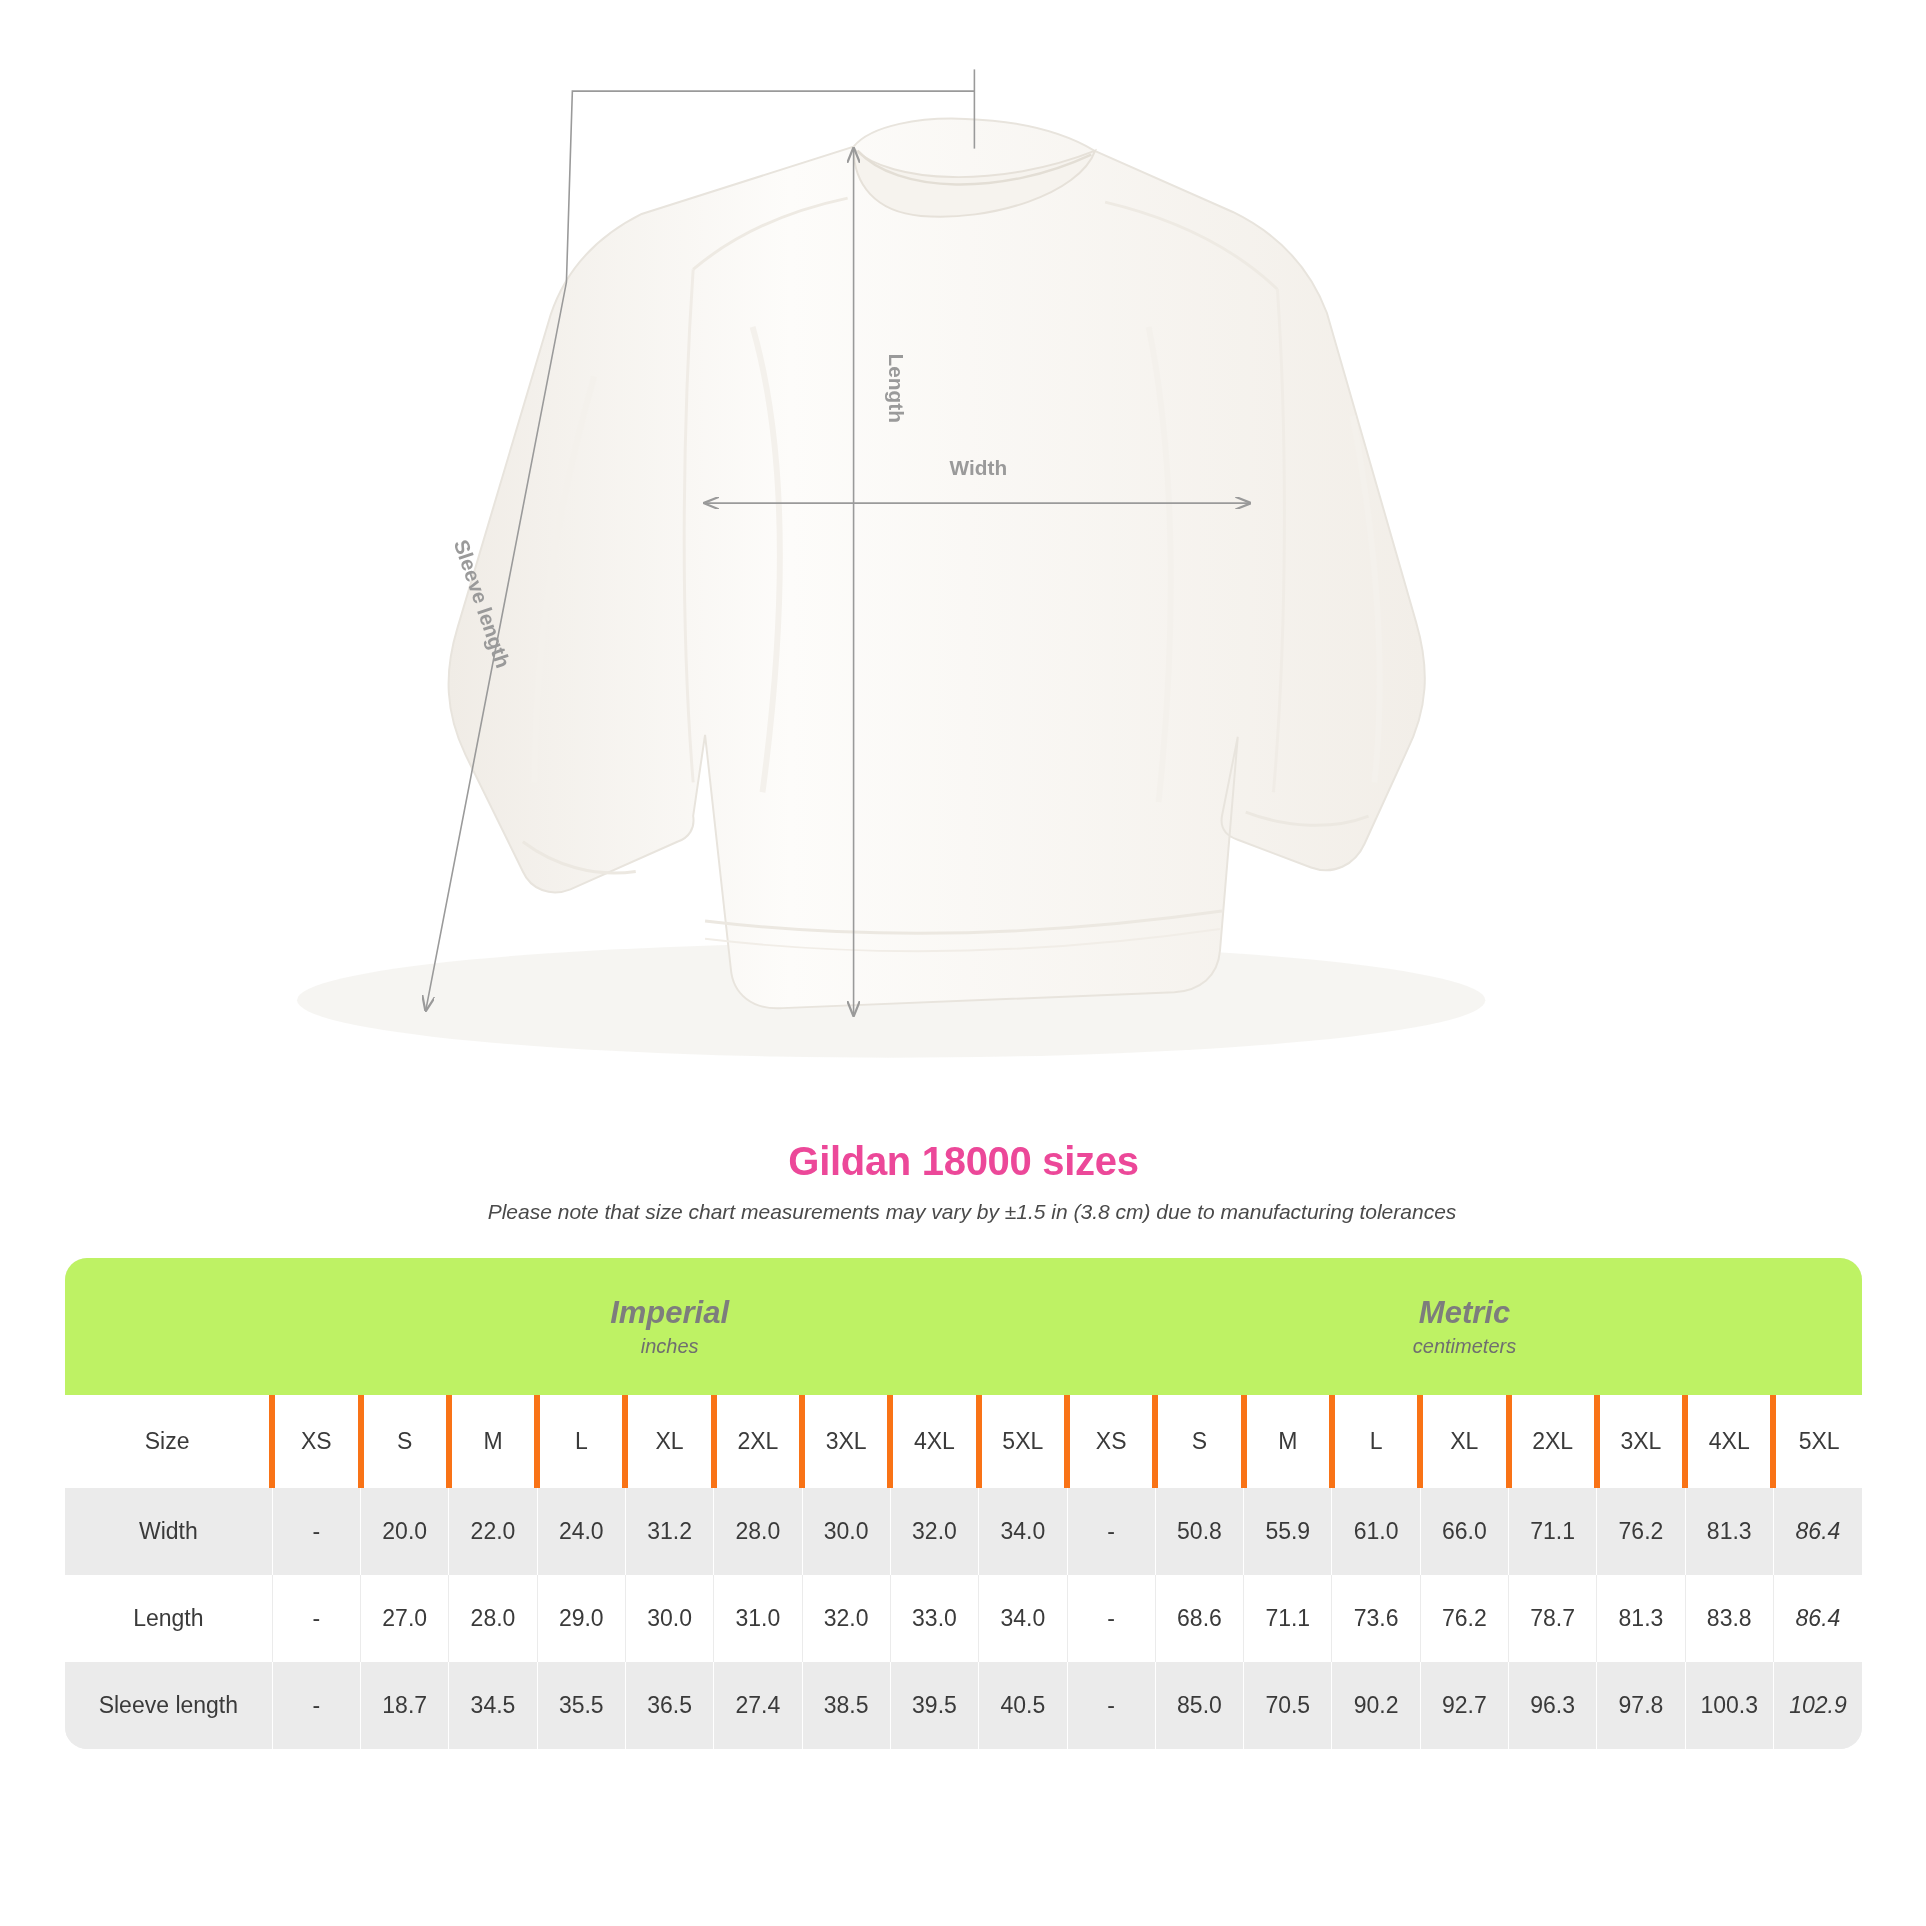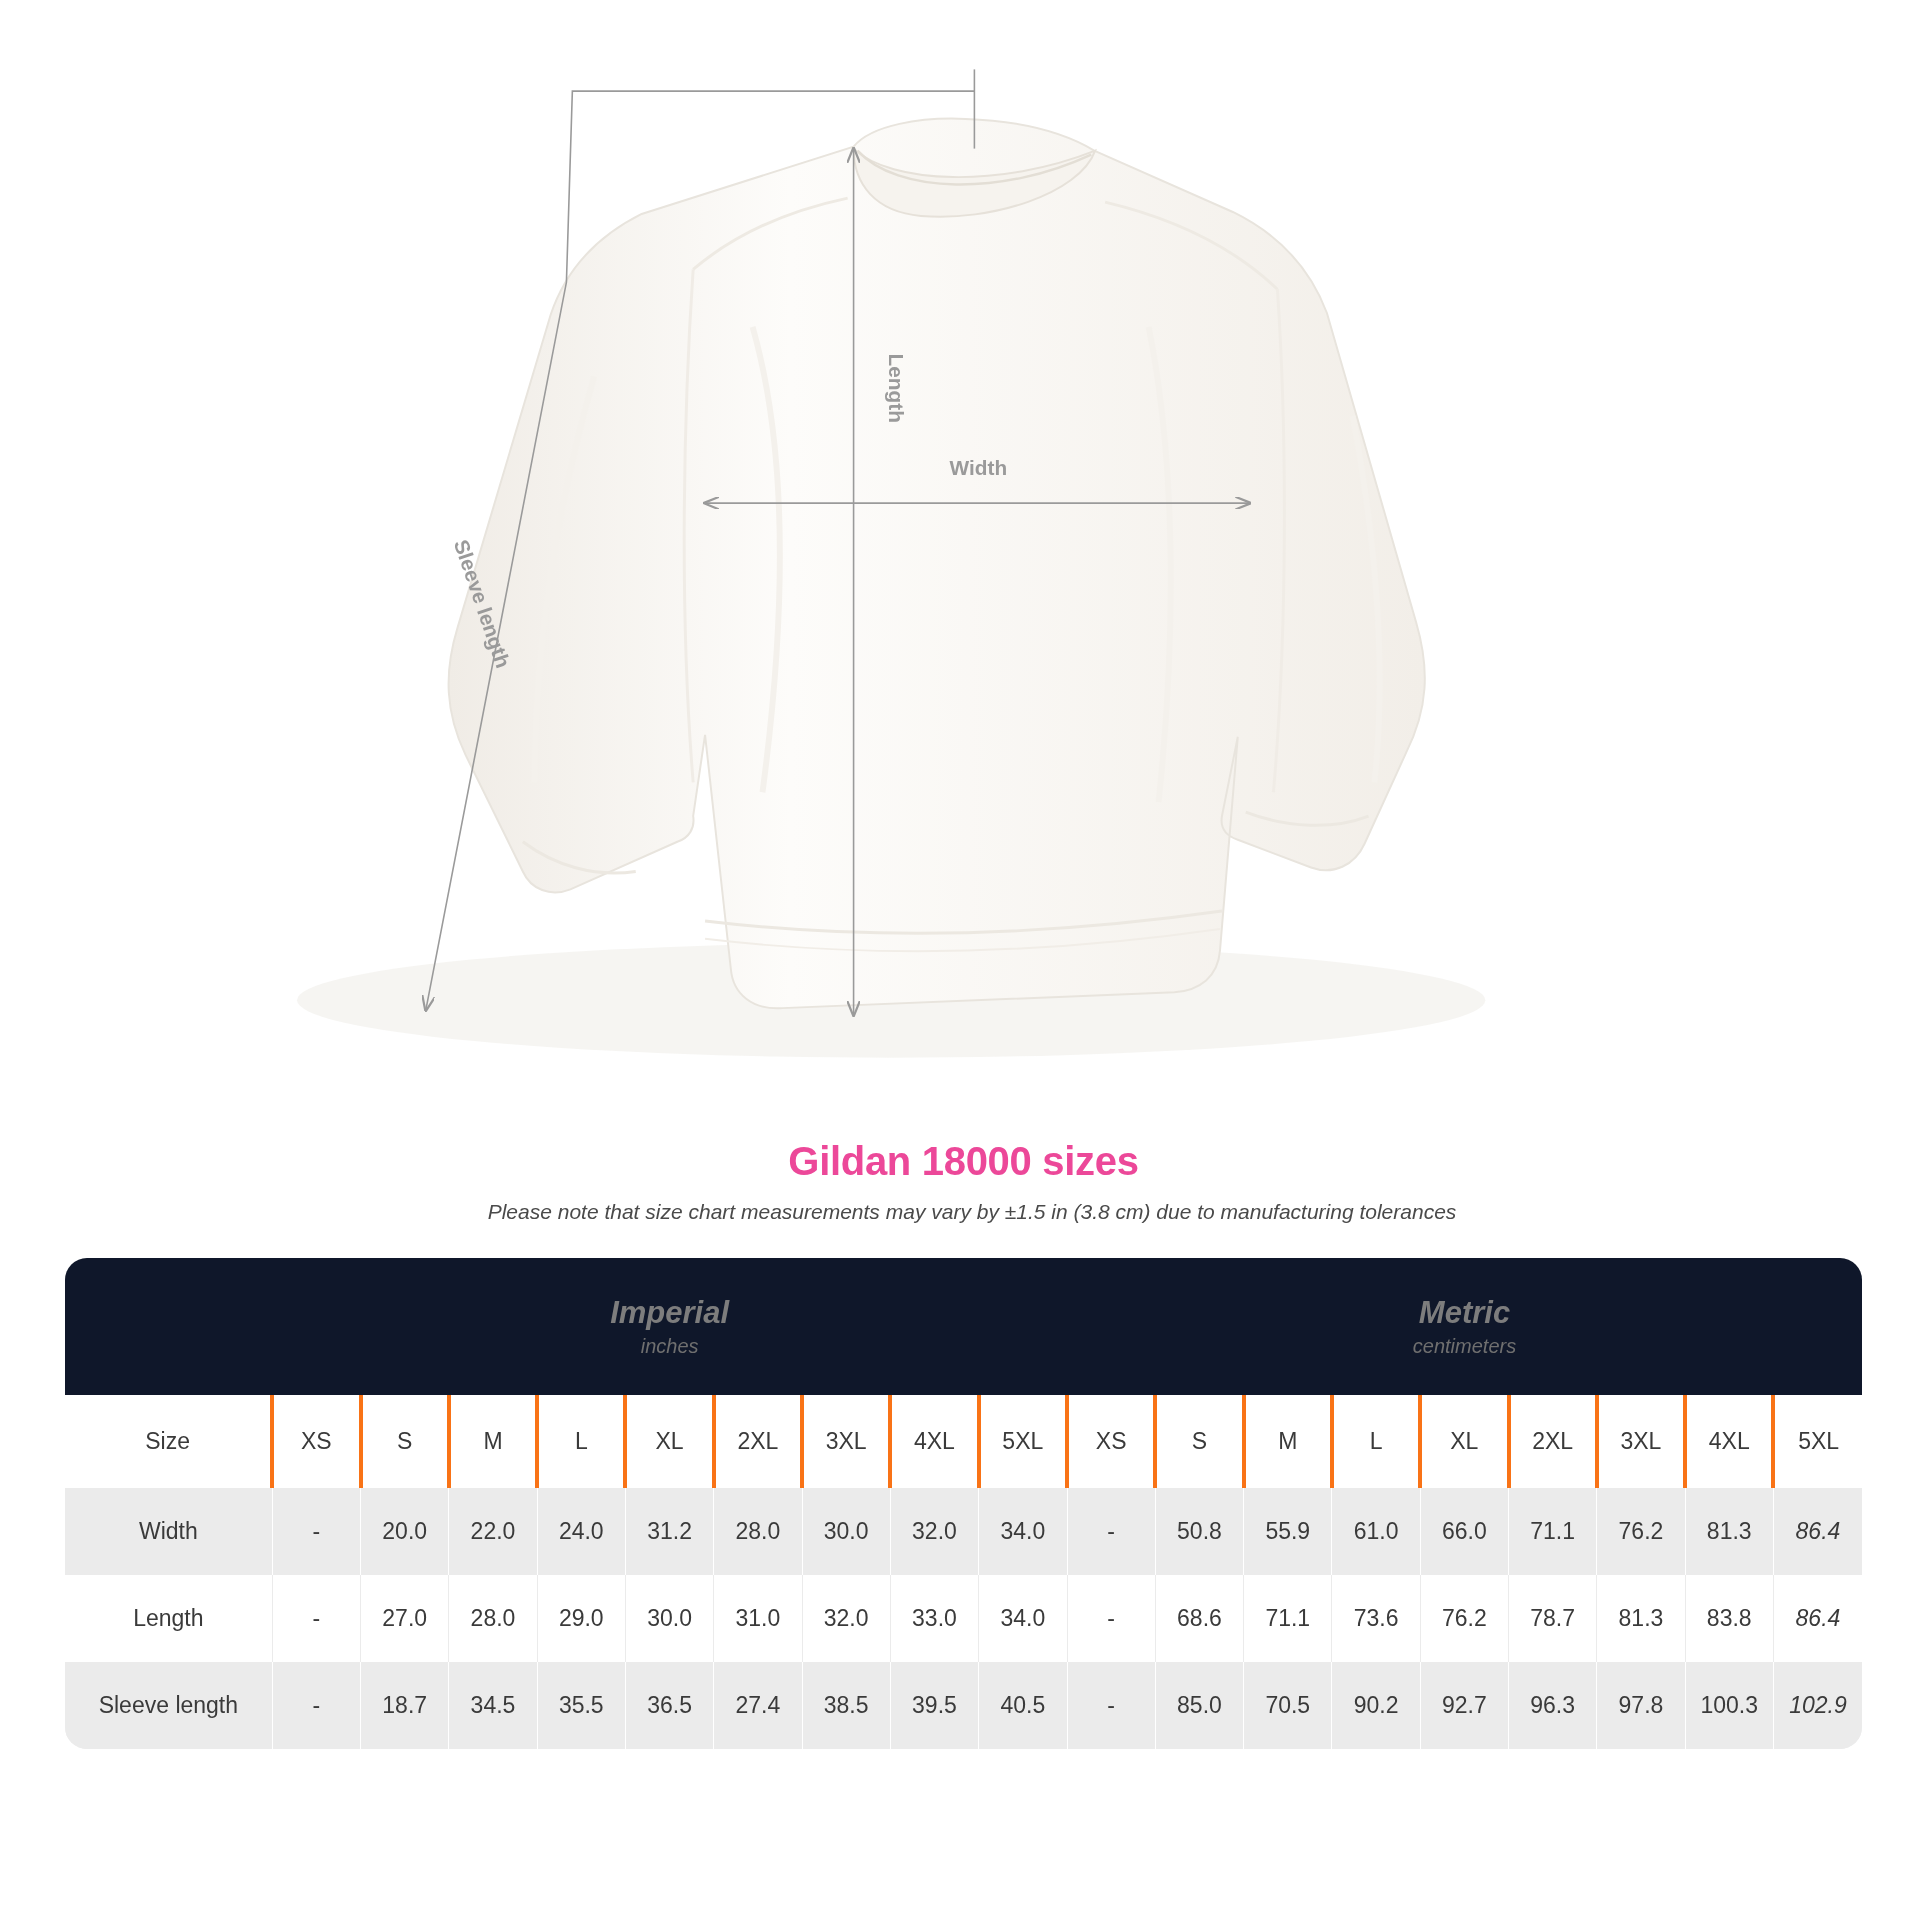--- a/index.html
+++ b/index.html
@@ -65,21 +65,21 @@
   }
   table.size-table td,
   table.size-table th {
     text-align: center;
     vertical-align: middle;
     font-size: 23px;
     color: #3a3a3a;
     font-weight: normal;
   }
   .unit-head {
-    background: #0f172a;
+    background: #bef264;
     height: 135px;
     border: none;
   }
   .unit-name {
     font-size: 31px;
     font-style: italic;
     font-weight: bold;
     color: #7d7d7d;
     line-height: 1.15;
   }
@@ -88,21 +88,21 @@
     font-style: italic;
     color: #6f6f6f;
     margin-top: 4px;
   }
   .hdr-row td {
     background: #ffffff;
     height: 91px;
     font-weight: bold;
     color: #4c4c4c;
     font-size: 25px;
-    border-right: 4px solid #f97316;
+    border-right: 6px solid #f97316;
   }
   .hdr-row td:last-child { border-right: none; }
   .row-label {
     font-weight: bold;
     color: #4c4c4c;
     font-size: 25px;
   }
   .band-a td {
     background: #ebebeb;
     height: 85px;

